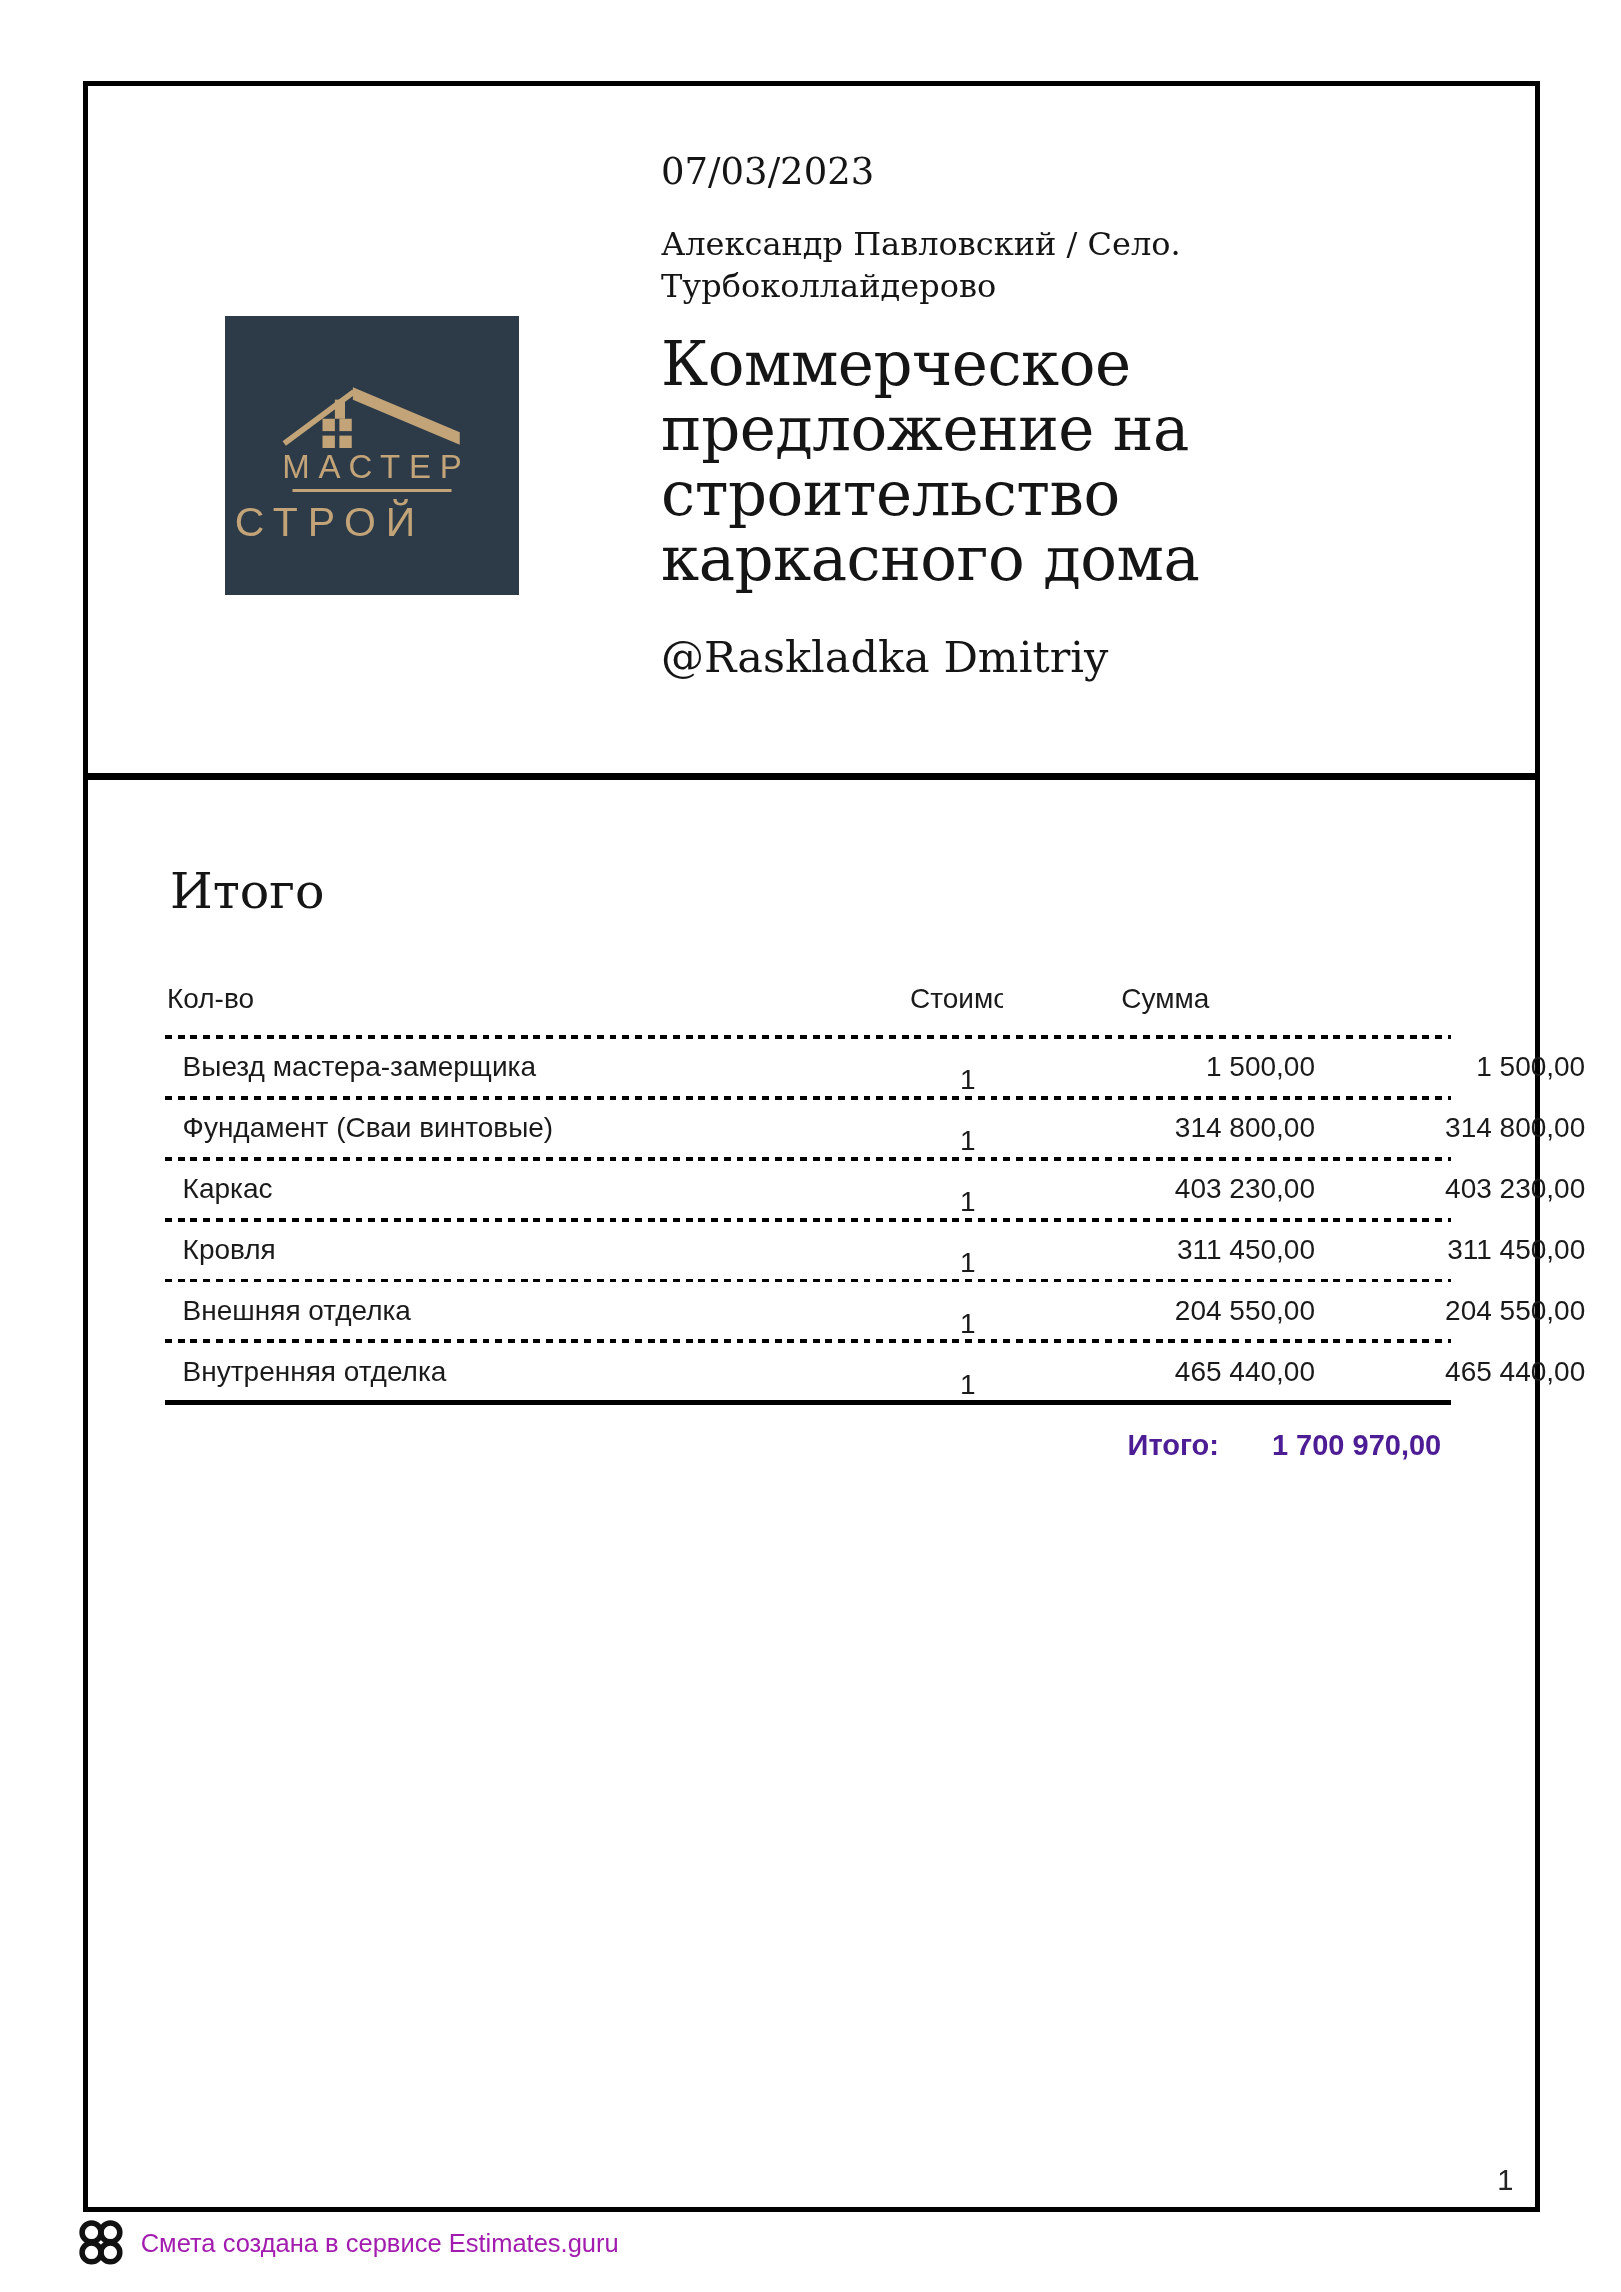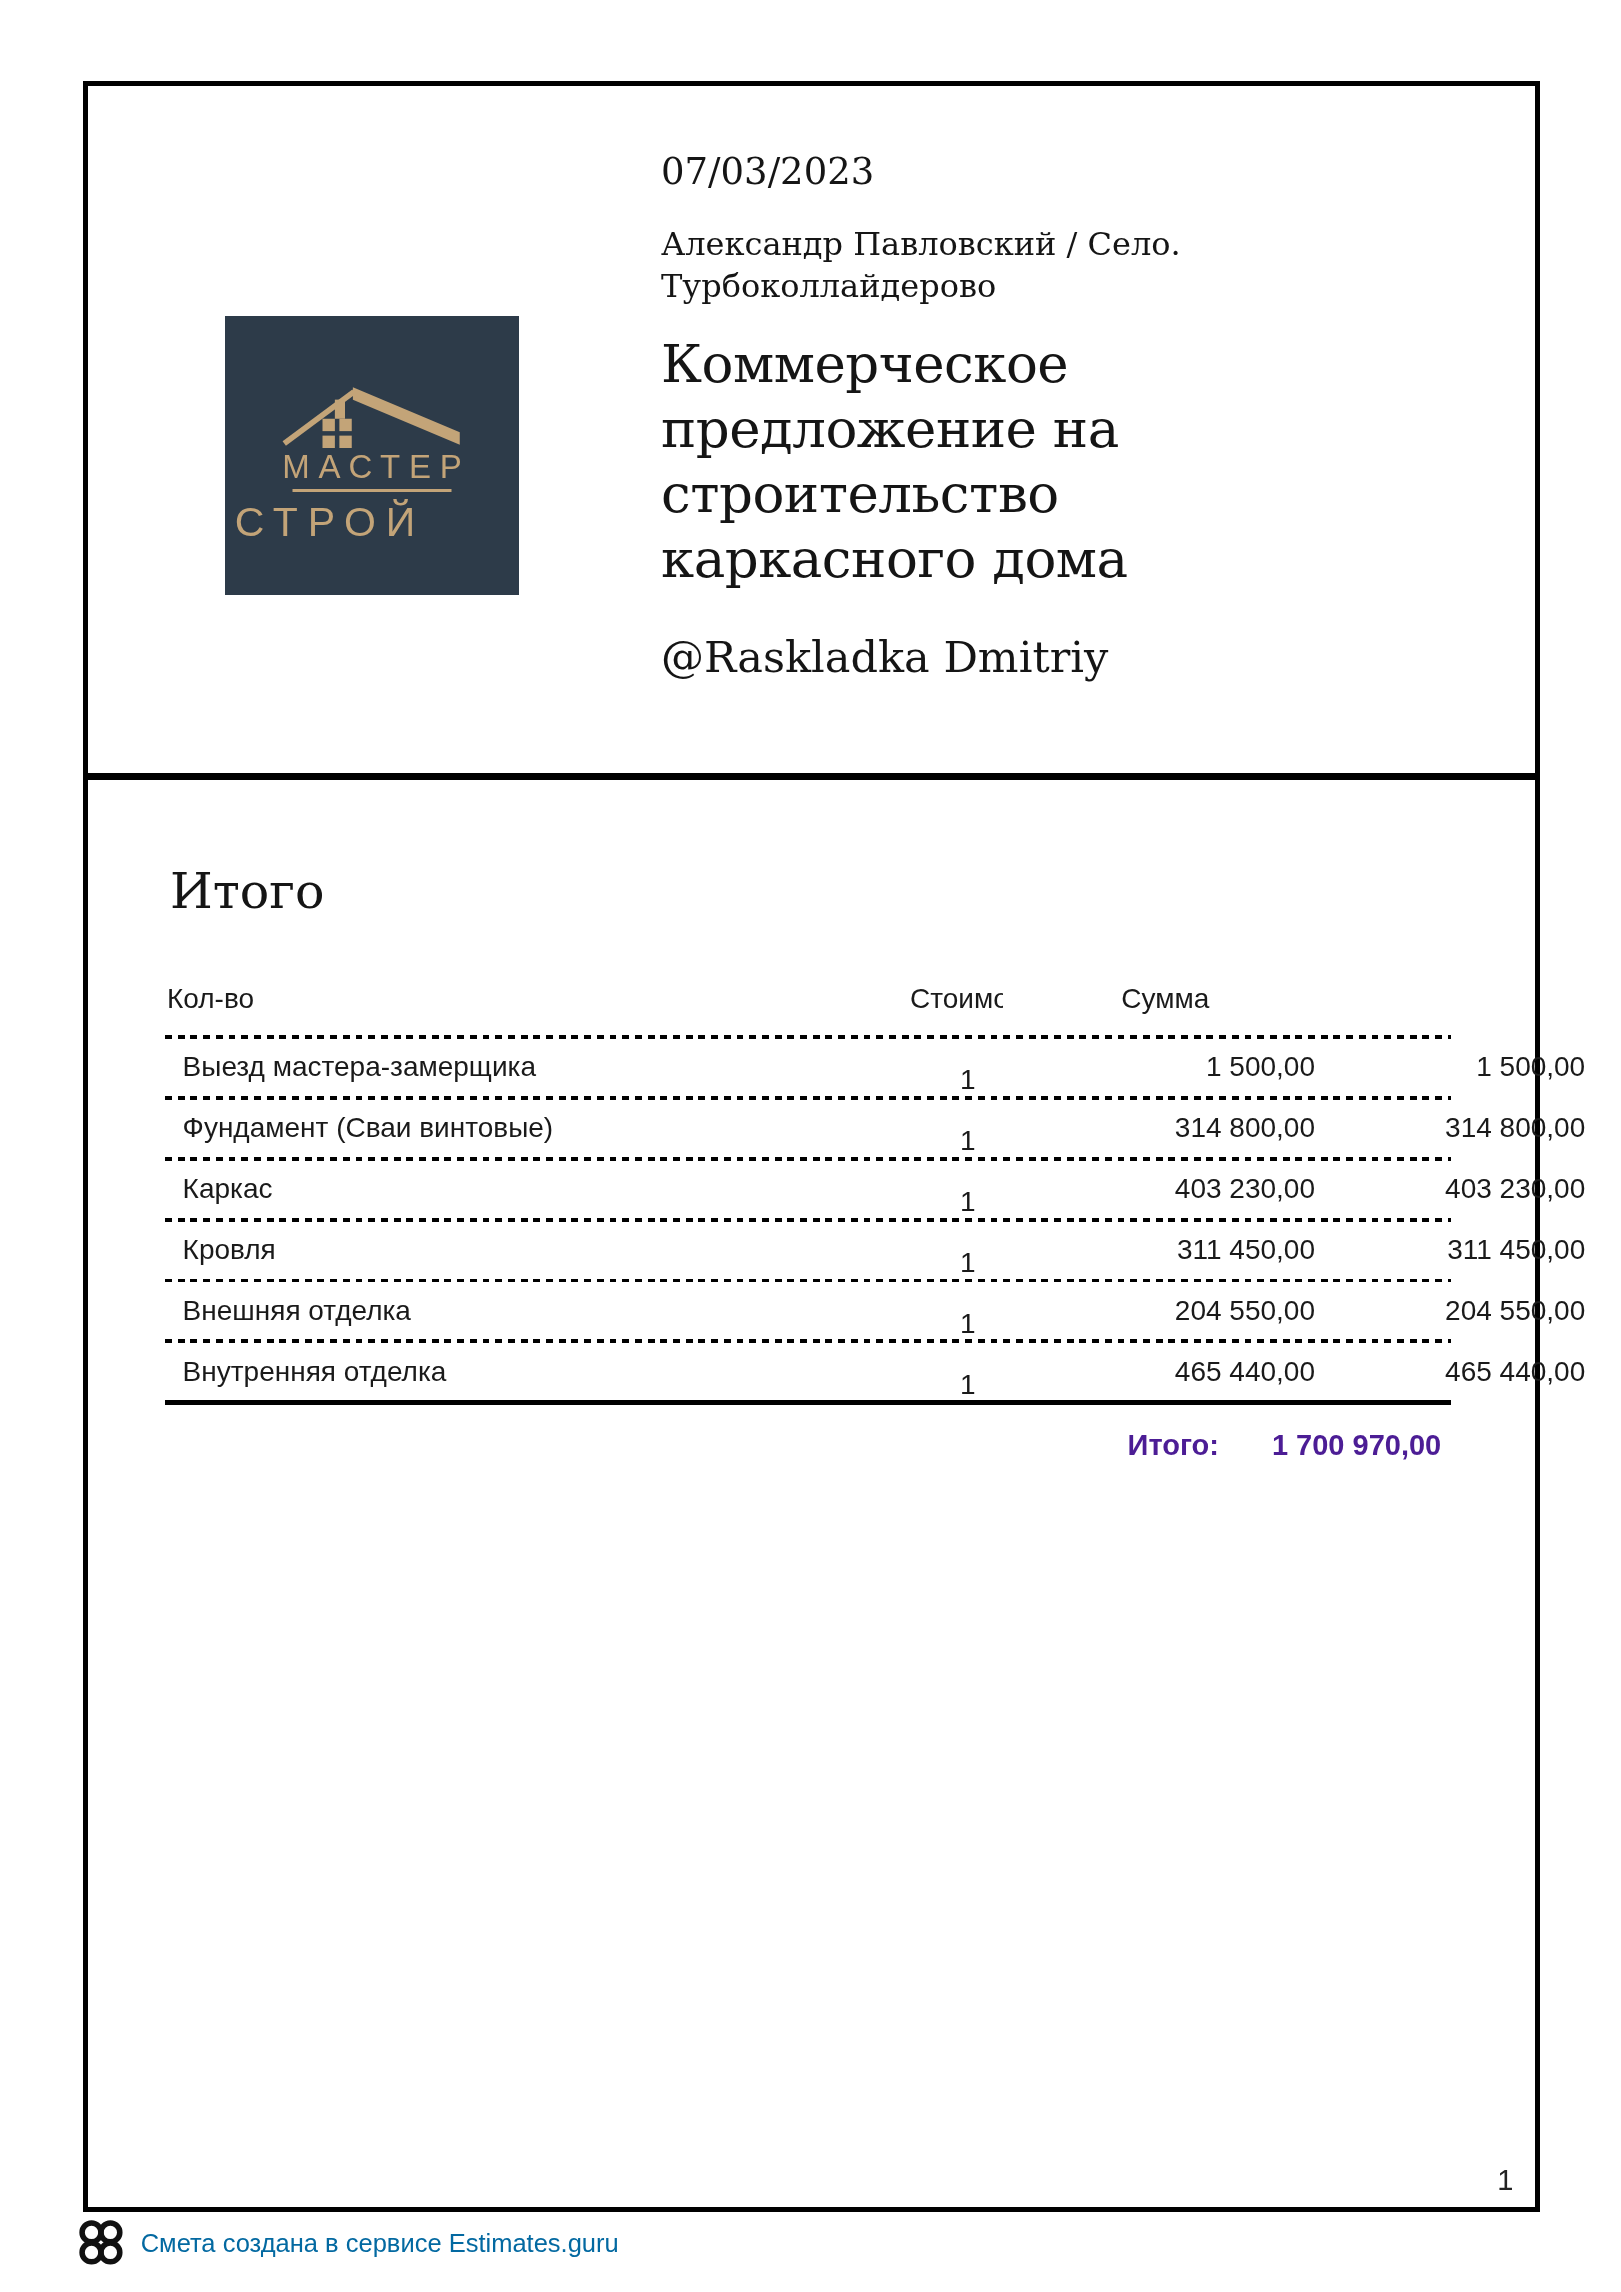--- a/index.html
+++ b/index.html
@@ -27,21 +27,21 @@
   .logo-rule{position:absolute;top:173px;left:50%;transform:translateX(-50%);width:159px;height:2.9px;background:var(--accent,#c3a478);}
   .logo-word2{
     position:absolute;top:182px;width:100%;
     font-family:"Liberation Sans",sans-serif;font-size:41px;line-height:49px;
     letter-spacing:9.8px;text-indent:9.8px;font-weight:400;
   }
   .head-text{position:absolute;left:573px;top:0;width:637px;}
   .date{position:absolute;top:63px;font-size:37px;line-height:1.25;}
   .client{position:absolute;top:137px;font-size:32px;line-height:1.32;max-width:600px;}
   .title{
-    position:absolute;top:245px;margin:0;font-size:53px;line-height:65px;
+    position:absolute;top:245px;margin:0;font-size:61px;line-height:65px;
     font-weight:400;max-width:619px;letter-spacing:-0.5px;
   }
   .handle{position:absolute;top:545px;font-size:43px;line-height:1.25;}
   .divider{position:absolute;top:687px;left:0;width:100%;height:6.9px;background:#000;}
   
   .content{position:absolute;top:694px;left:0;right:0;}
   .itogo{margin:82px 12px 0 82px;font-size:49px;line-height:59px;font-weight:400;}
   .stable{
     margin:51px 0 0 77px;width:1286px;
     font-family:"Liberation Sans",sans-serif;font-size:28px;color:#1a1a1a;
@@ -57,21 +57,21 @@
   .sep{height:3.9px;background:repeating-linear-gradient(90deg,#000 0 6.9px,transparent 6.9px 12.7px);}
   .bottom-line{height:4.9px;background:#000;}
   .total-row{padding-top:23.5px;font-weight:700;font-size:29px;color:#4c1d95;}
   .page-num{
     position:absolute;right:21.6px;bottom:9.8px;
     font-family:"Liberation Sans",sans-serif;font-size:29px;color:#222;
   }
   
   .footer{position:absolute;left:76px;top:2219px;display:flex;align-items:center;gap:13.7px;}
   .footer-logo{width:51px;height:48px;color:#111;}
-  .footer-text{font-family:"Liberation Sans",sans-serif;font-size:25.5px;color:#0369a1;}
+  .footer-text{font-family:"Liberation Sans",sans-serif;font-size:25.5px;color:#a21caf;}
 </style>
 </head>
 <body>
 
 <div class="page">
 
   <div class="header">
 
     <div class="logo">
       <svg class="logo-icon" viewBox="0 0 160 56" preserveAspectRatio="xMidYMid meet">

